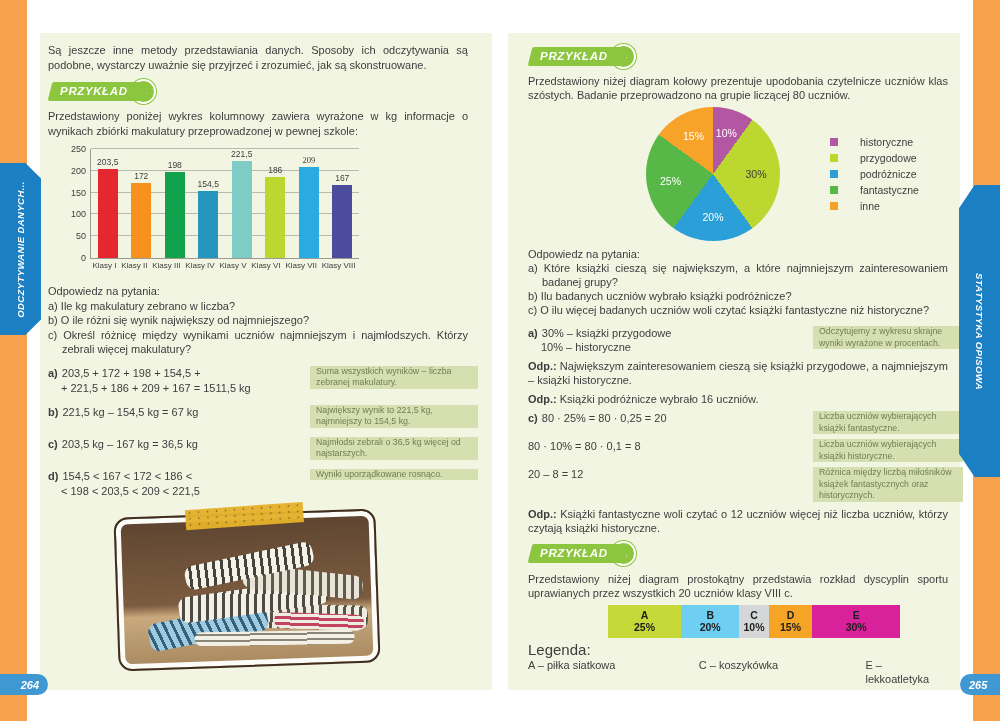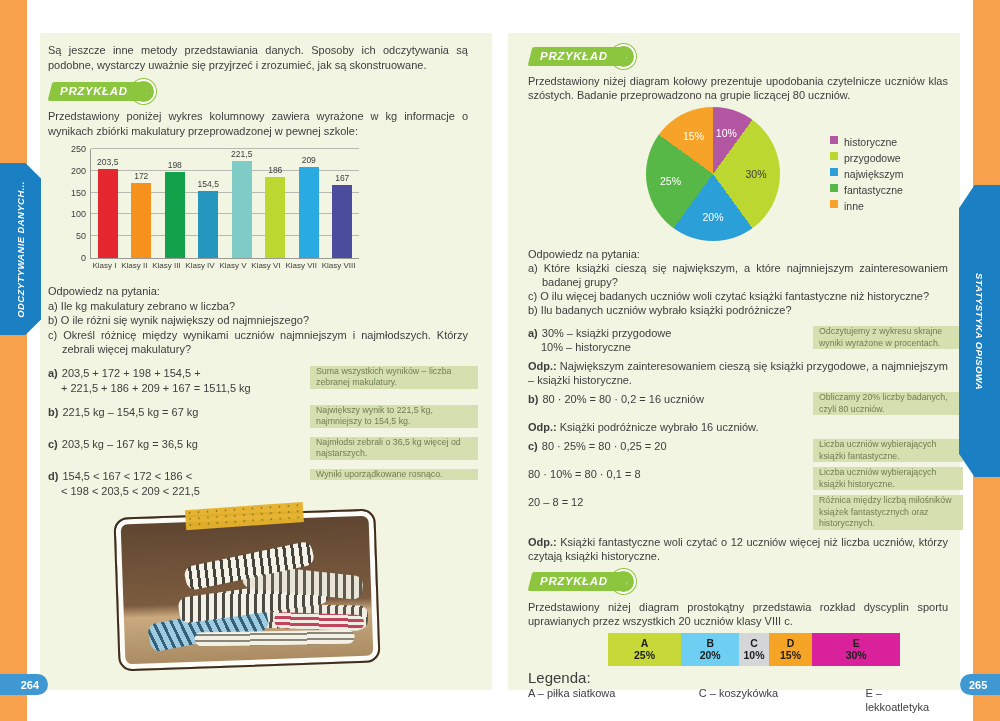--- a/index.html
+++ b/index.html
@@ -8,21 +8,21 @@
 
   
   .strip{position:absolute;top:0;bottom:0;width:27px;background:#f7a14c;}
   .strip.l{left:0;} .strip.r{right:0;}
   .tab{position:absolute;background:#1b7fc3;color:#fff;display:flex;align-items:center;justify-content:center;z-index:3;}
   .tab.l{left:0;top:163px;width:41px;height:172px;clip-path:polygon(0 0,62% 0,100% 9%,100% 91%,62% 100%,0 100%);}
   .tab.r{right:0;top:185px;width:41px;height:292px;clip-path:polygon(38% 0,100% 0,100% 100%,38% 100%,0 92%,0 8%);}
   .tab span{white-space:nowrap;font-size:9.5px;font-weight:bold;font-style:italic;letter-spacing:.4px;}
   .tab.l span{transform:rotate(-90deg);}
   .tab.r span{transform:rotate(90deg);}
-  .pbadge{position:absolute;top:674px;height:21px;background:#3f98d2;color:#fff;font-weight:bold;font-size:11px;display:flex;align-items:center;z-index:3;}
+  .pbadge{position:absolute;top:674px;height:21px;background:#3f98d2;color:#fff;font-weight:bold;font-style:italic;font-size:11px;display:flex;align-items:center;z-index:3;}
   .pbadge.l{left:0;width:48px;border-radius:0 11px 11px 0;justify-content:flex-end;padding-right:9px;box-sizing:border-box;}
   .pbadge.r{right:0;width:40px;border-radius:11px 0 0 11px;justify-content:flex-start;padding-left:9px;box-sizing:border-box;}
 
   
   .page{position:absolute;top:33px;height:657px;background:#f3f5e3;box-sizing:border-box;color:#3d3d3d;}
   .page.left{left:40px;width:452px;padding:10px 24px 0 8px;}
   .page.right{left:508px;width:452px;padding:12px 12px 0 20px;}
   p.body{font-size:11px;line-height:14.5px;text-align:justify;margin:0 0 6px 0;}
   .page.right p.body{line-height:14px;margin-bottom:5px;}
 
@@ -60,21 +60,21 @@
   .bc-bar{width:20px;}
   .bc-val{position:absolute;left:50%;transform:translateX(-50%);font-size:8.5px;color:#3d3d3d;white-space:nowrap;}
   .bc-xlabels{position:absolute;left:30px;top:117px;width:268px;display:flex;justify-content:space-around;}
   .bc-xlabels span{font-size:8px;color:#3d3d3d;white-space:nowrap;}
 
   
   .pie-wrap{display:flex;align-items:center;margin:2px 0 6px 118px;}
   .pie{position:relative;width:134px;height:134px;border-radius:50%;flex:0 0 auto;}
   .pie-lbl{position:absolute;font-size:10.5px;font-weight:normal;transform:translate(-50%,-50%);white-space:nowrap;}
   .pie-legend{margin-left:50px;display:flex;flex-direction:column;gap:4px;}
-  .pl-item{display:flex;gap:6px;font-size:10.5px;color:#3d3d3d;line-height:12px;}
+  .pl-item{display:flex;align-items:center;gap:22px;font-size:10.5px;color:#3d3d3d;line-height:12px;}
   .pl-sq{width:8px;height:8px;flex:0 0 auto;}
 
   
   .stripchart{display:flex;width:292px;height:33px;margin:4px 0 5px 80px;}
   .sc-seg{display:flex;flex-direction:column;align-items:center;justify-content:center;color:#1d1d1b;line-height:12px;box-sizing:border-box;}
   .sc-seg .lt{font-weight:bold;font-size:10.5px;}
   .sc-seg .pc{font-weight:bold;font-size:10.5px;}
 
   
   .leg-title{font-size:15px;line-height:14px;margin:2px 0 1px 0;}
@@ -151,21 +151,21 @@
             </div>
             <div class="bc-slot">
               <span class="bc-val" style="bottom: 98.574px;">221,5</span>
               <div class="bc-bar" style="height: 96.574px; background: rgb(127, 204, 198);"></div>
             </div>
             <div class="bc-slot">
               <span class="bc-val" style="bottom: 83.096px;">186</span>
               <div class="bc-bar" style="height: 81.096px; background: rgb(189, 215, 49);"></div>
             </div>
             <div class="bc-slot">
-              <span class="bc-val" style="bottom: 93.124px;">209</span>
+              <span class="bc-val" style="bottom: 93.124px; font-family: Liberation Serif, serif;">209</span>
               <div class="bc-bar" style="height: 91.124px; background: rgb(41, 171, 226);"></div>
             </div>
             <div class="bc-slot">
               <span class="bc-val" style="bottom: 74.812px;">167</span>
               <div class="bc-bar" style="height: 72.812px; background: rgb(76, 76, 158);"></div>
             </div>
           </div>
         </div>
         <div class="bc-xlabels">
           <span>Klasy I</span>
@@ -252,57 +252,51 @@
           <div class="pl-item">
             <span class="pl-sq" style="background: rgb(180, 87, 163);"></span>
             <span>historyczne</span>
           </div>
           <div class="pl-item">
             <span class="pl-sq" style="background: rgb(189, 215, 49);"></span>
             <span>przygodowe</span>
           </div>
           <div class="pl-item">
             <span class="pl-sq" style="background: rgb(42, 159, 216);"></span>
-            <span>największym</span>
+            <span>podróżnicze</span>
           </div>
           <div class="pl-item">
             <span class="pl-sq" style="background: rgb(87, 184, 71);"></span>
             <span>fantastyczne</span>
           </div>
           <div class="pl-item">
             <span class="pl-sq" style="background: rgb(247, 163, 41);"></span>
             <span>inne</span>
           </div>
         </div>
     </div>
 
     <div class="qblock">
       <div class="qtitle">Odpowiedz na pytania:</div>
       <div id="questions-right">
           <div class="q-line">a) Które książki cieszą się największym, a które najmniejszym zainteresowaniem badanej grupy?</div>
+          <div class="q-line">b) Ilu badanych uczniów wybrało książki podróżnicze?</div>
           <div class="q-line">c) O ilu więcej badanych uczniów woli czytać książki fantastyczne niż historyczne?</div>
-          <div class="q-line">b) Ilu badanych uczniów wybrało książki podróżnicze?</div>
         </div>
     </div>
 
     <div id="solutions-right">
         <div class="sol-row">
           <div class="sol-math">
             <div><b>a)</b>30% – książki przygodowe</div>
             <div class="cont">10% – historyczne</div>
           </div>
           <div class="note">Odczytujemy z wykresu skrajne wyniki wyrażone w procentach.</div>
         </div>
         <p class="odp"><b>Odp.:</b> Największym zainteresowaniem cieszą się książki przygodowe, a najmniejszym – książki historyczne.</p>
-        <div class="sol-row">
-          <div class="sol-math">
-            <div><b>b)</b>80 · 20% = 80 · 0,2 = 16 uczniów</div>
-          </div>
-          <div class="note">Obliczamy 20% liczby badanych, czyli 80 uczniów.</div>
-        </div>
         <p class="odp"><b>Odp.:</b> Książki podróżnicze wybrało 16 uczniów.</p>
         <div class="sol-row">
           <div class="sol-math">
             <div><b>c)</b>80 · 25% = 80 · 0,25 = 20</div>
           </div>
           <div class="note">Liczba uczniów wybierających książki fantastyczne.</div>
         </div>
         <div class="sol-row">
           <div class="sol-math">
             <div>80 · 10% = 80 · 0,1 = 8</div>

